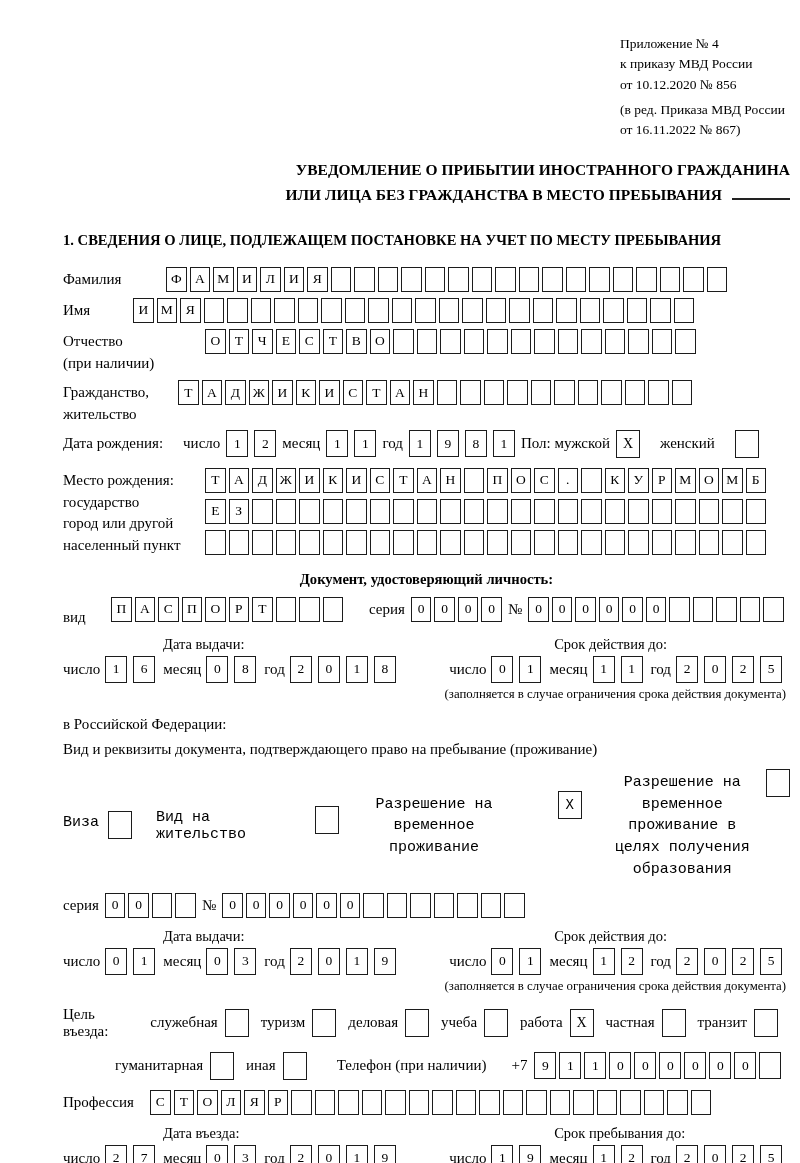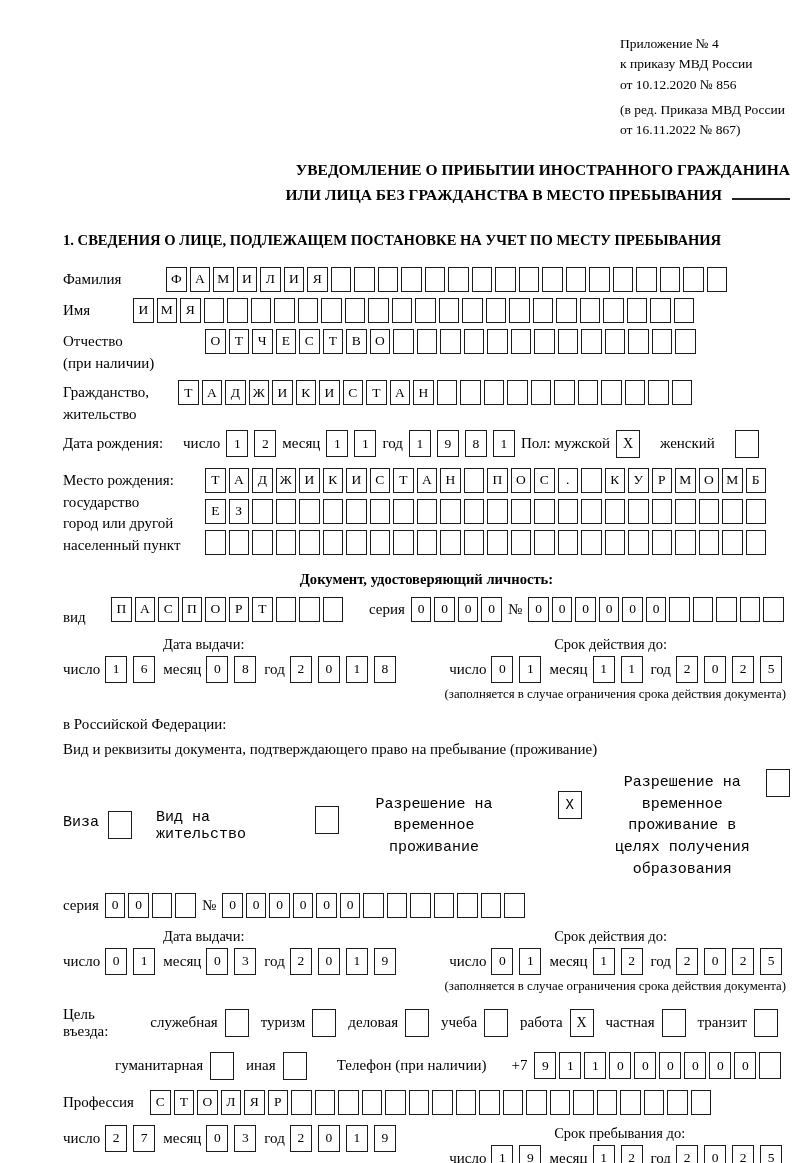--- a/index.html
+++ b/index.html
@@ -567,20 +567,21 @@
         <span class="cell"></span>
         <span class="cell"></span>
         <span class="cell"></span>
         <span class="cell"></span>
       </div>
   </div>
 
   <div class="dates">
     <div class="dates-cols">
       <div class="dcol-l">
+        <div class="dtitle l">Дата въезда:</div>
         <div class="dgroup">
           <span class="dlabel">число</span>
           <span class="cellrow date">
               <span class="cell">2</span>
               <span class="cell">7</span>
             </span>
           <span class="dlabel">месяц</span>
           <span class="cellrow date">
               <span class="cell">0</span>
               <span class="cell">3</span>

